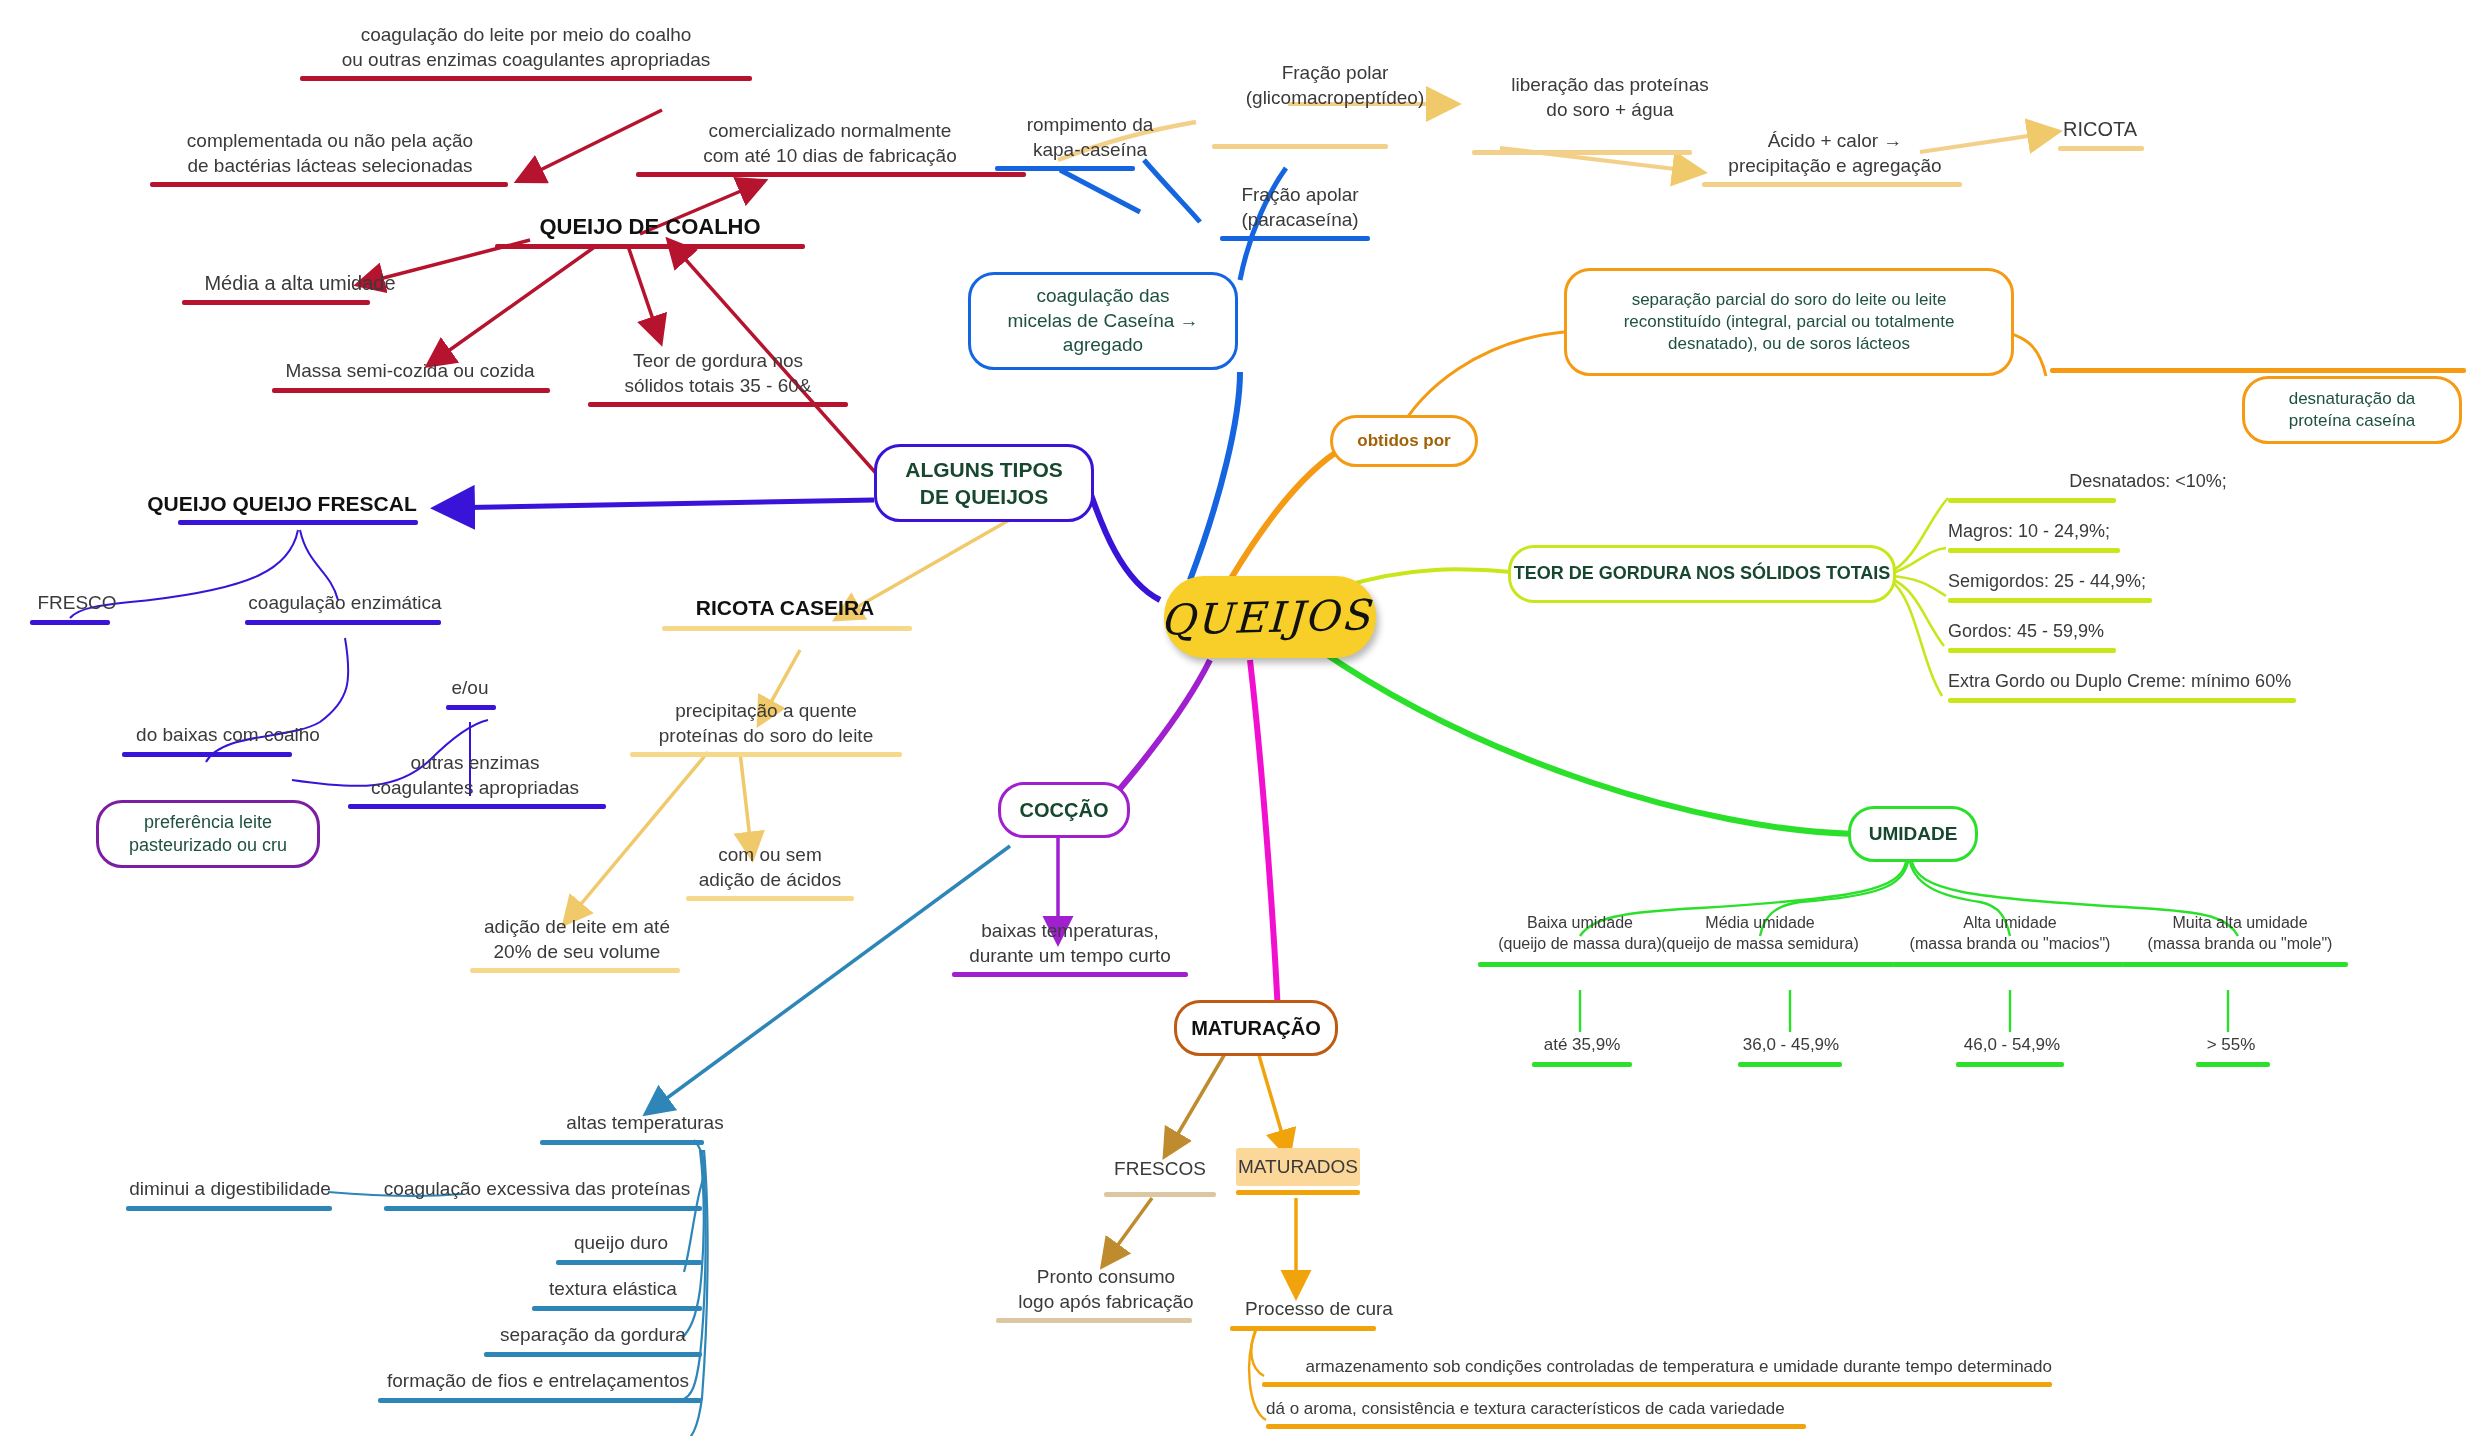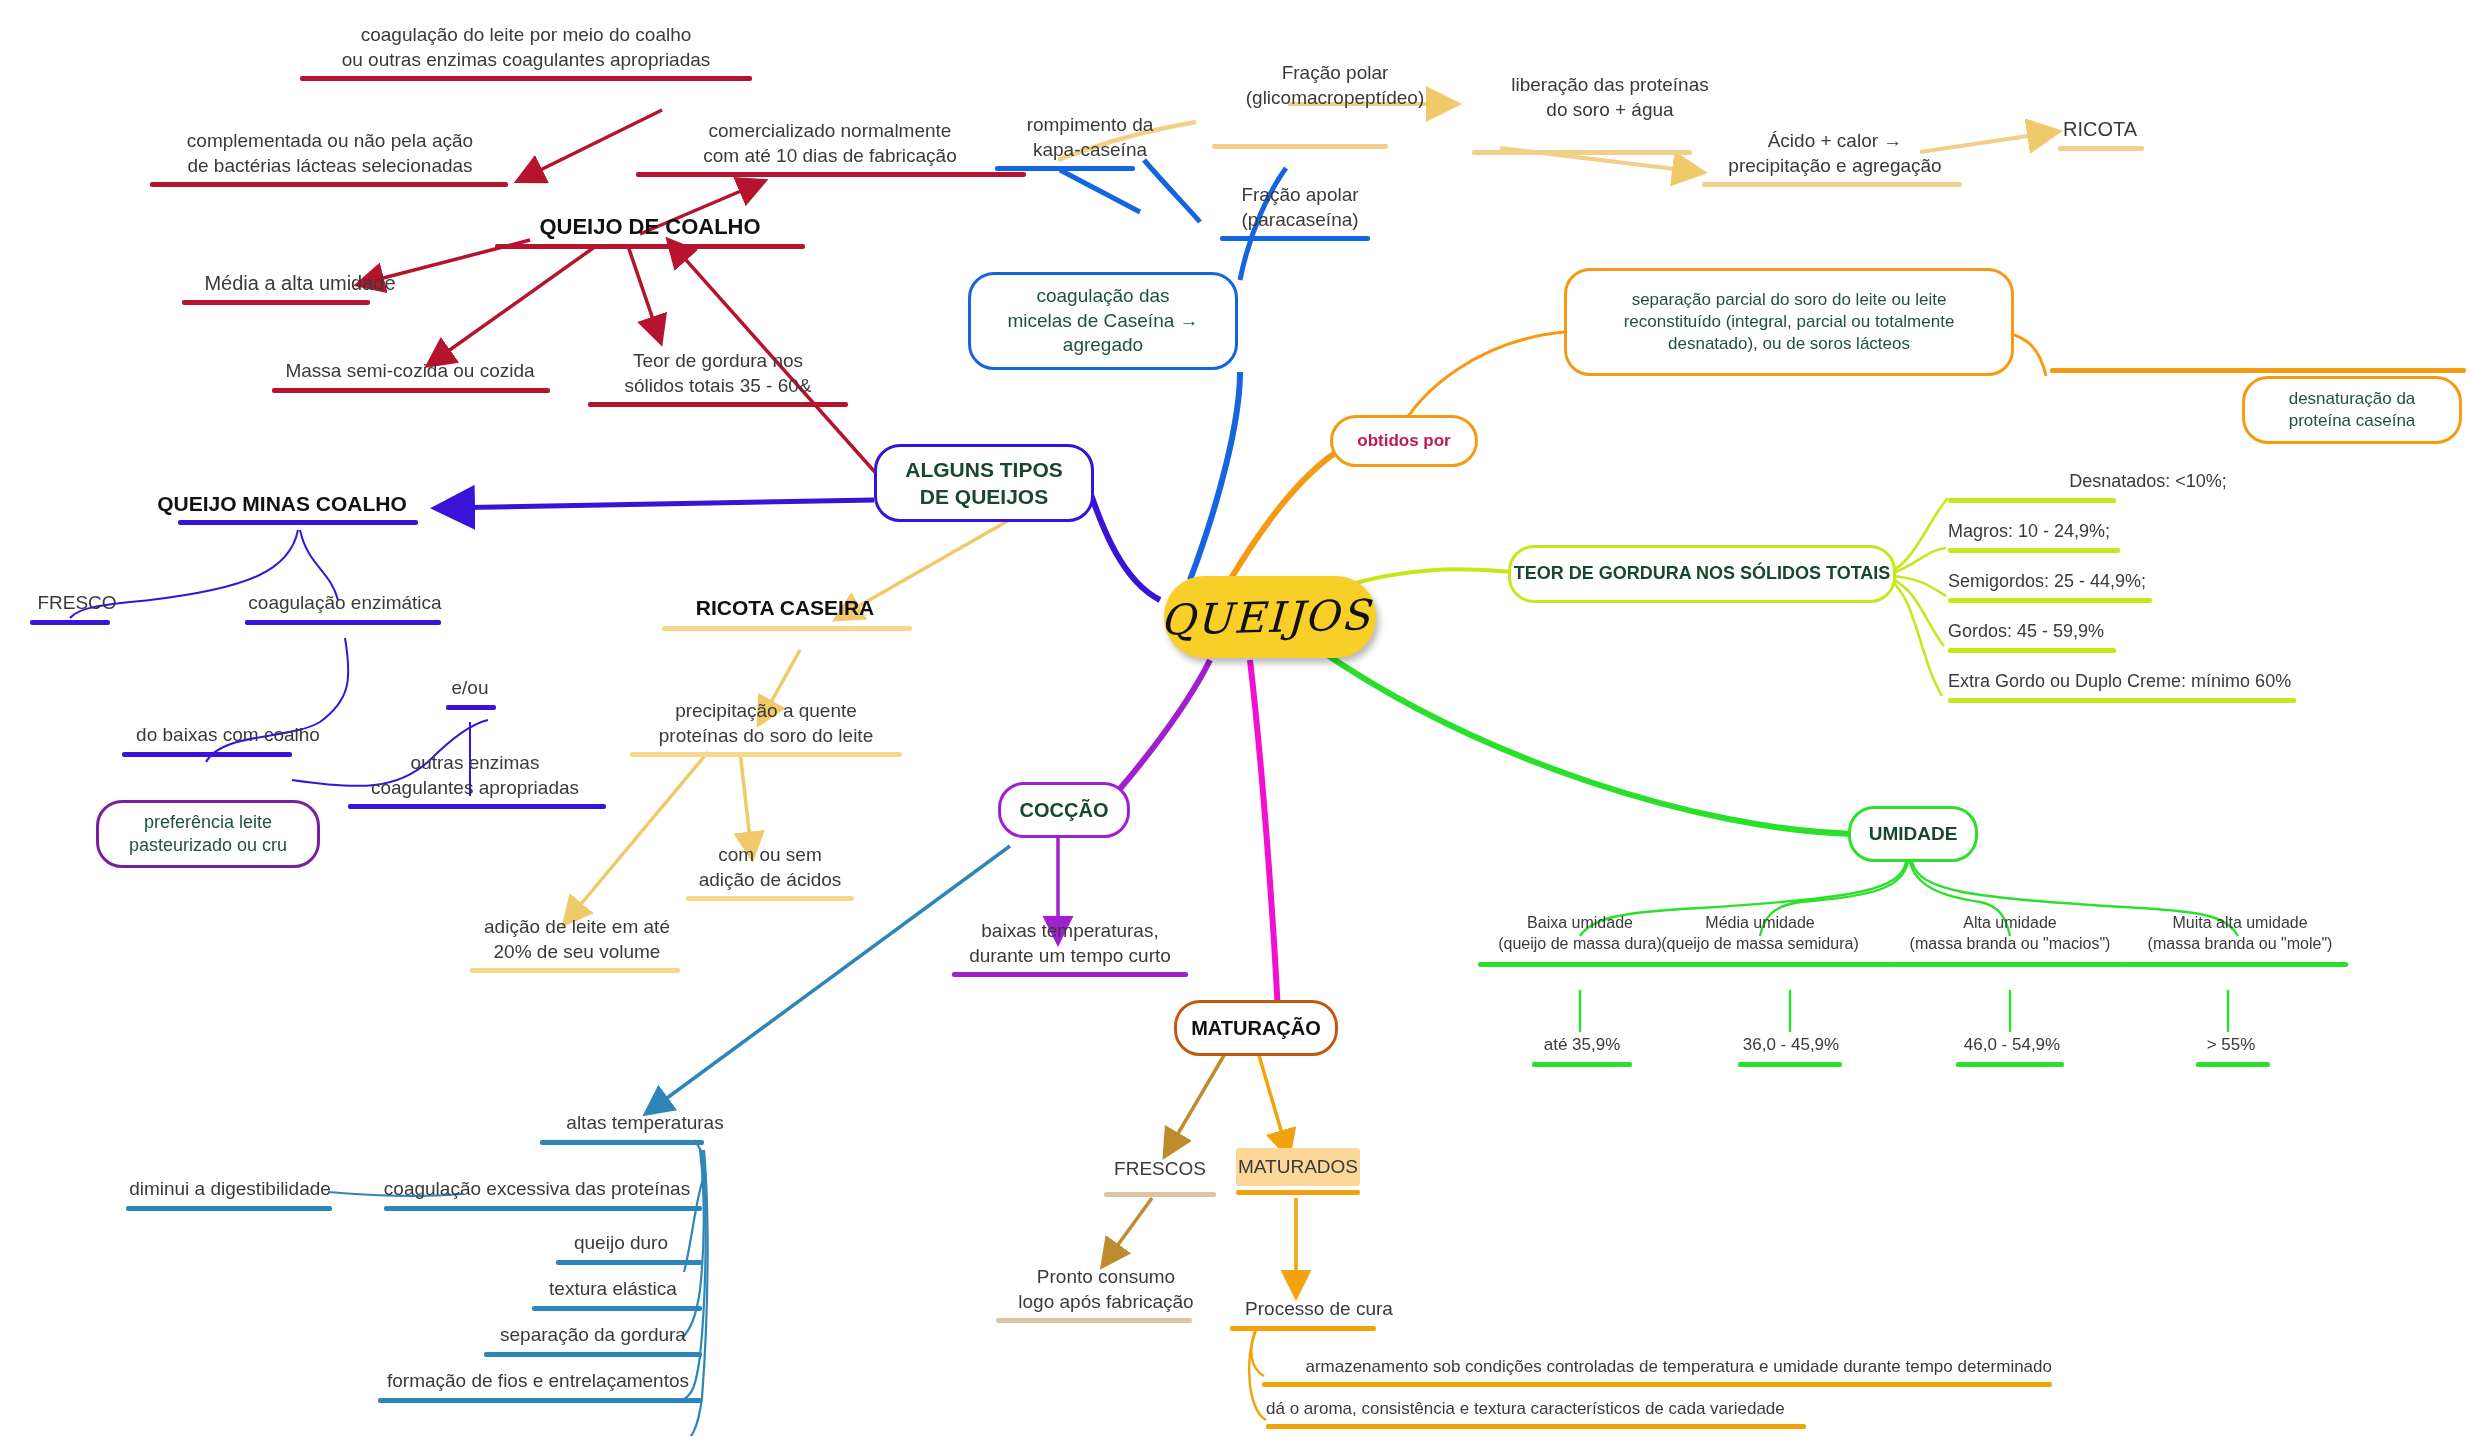--- a/index.html
+++ b/index.html
@@ -148,21 +148,21 @@
   <div class="txt" style="left:150px;top:270px;width:300px;font-size:20px;">Média a alta umidade</div>
   <div class="ul" style="left:182px;top:300px;width:188px;background:#B5132E;"></div>
 
   <div class="txt" style="left:240px;top:358px;width:340px;font-size:19px;">Massa semi-cozida ou cozida</div>
   <div class="ul" style="left:272px;top:388px;width:278px;background:#B5132E;"></div>
 
   <div class="txt" style="left:568px;top:348px;width:300px;font-size:19px;">Teor de gordura nos
 sólidos totais 35 - 60&amp;</div>
   <div class="ul" style="left:588px;top:402px;width:260px;background:#B5132E;"></div>
 
-  <div class="txt" style="left:142px;top:490px;width:280px;font-size:21px;font-weight:bold;color:#111;">QUEIJO MINAS COALHO</div>
+  <div class="txt" style="left:142px;top:490px;width:280px;font-size:21px;font-weight:bold;color:#111;">QUEIJO QUEIJO FRESCAL</div>
   <div class="ul" style="left:178px;top:520px;width:240px;background:#3A13D8;"></div>
 
   <div class="txt" style="left:12px;top:590px;width:130px;font-size:19px;">FRESCO</div>
   <div class="ul" style="left:30px;top:620px;width:80px;background:#3A13D8;"></div>
 
   <div class="txt" style="left:232px;top:590px;width:226px;font-size:19px;">coagulação enzimática</div>
   <div class="ul" style="left:245px;top:620px;width:196px;background:#3A13D8;"></div>
 
   <div class="txt" style="left:118px;top:722px;width:220px;font-size:19px;">do baixas com coalho</div>
   <div class="ul" style="left:122px;top:752px;width:170px;background:#3A13D8;"></div>
@@ -250,21 +250,21 @@
   <div class="txt" style="left:2020px;top:116px;width:160px;font-size:20px;">RICOTA</div>
   <div class="ul" style="left:2058px;top:146px;width:86px;background:#F3D08A;"></div>
 
   <div class="pill" style="left:968px;top:272px;width:270px;height:98px;border-color:#1565E0;">
     <span style="font-size:19px;color:#1F5142;white-space:pre-line;">coagulação das
 micelas de Caseína →
 agregado</span>
   </div>
 
   <div class="pill" style="left:1330px;top:415px;width:148px;height:52px;border-color:#F59A13;">
-    <span style="font-size:17px;font-weight:bold;color:#be185d;">obtidos por</span>
+    <span style="font-size:17px;font-weight:bold;color:#a16207;">obtidos por</span>
   </div>
 
   <div class="pill" style="left:1564px;top:268px;width:450px;height:108px;border-color:#F59A13;">
     <span style="font-size:17px;color:#1F5142;white-space:pre-line;">separação parcial do soro do leite ou leite
 reconstituído (integral, parcial ou totalmente
 desnatado), ou de soros lácteos</span>
   </div>
 
   <div class="ul" style="left:2050px;top:368px;width:416px;background:#F59A13;"></div>
 

